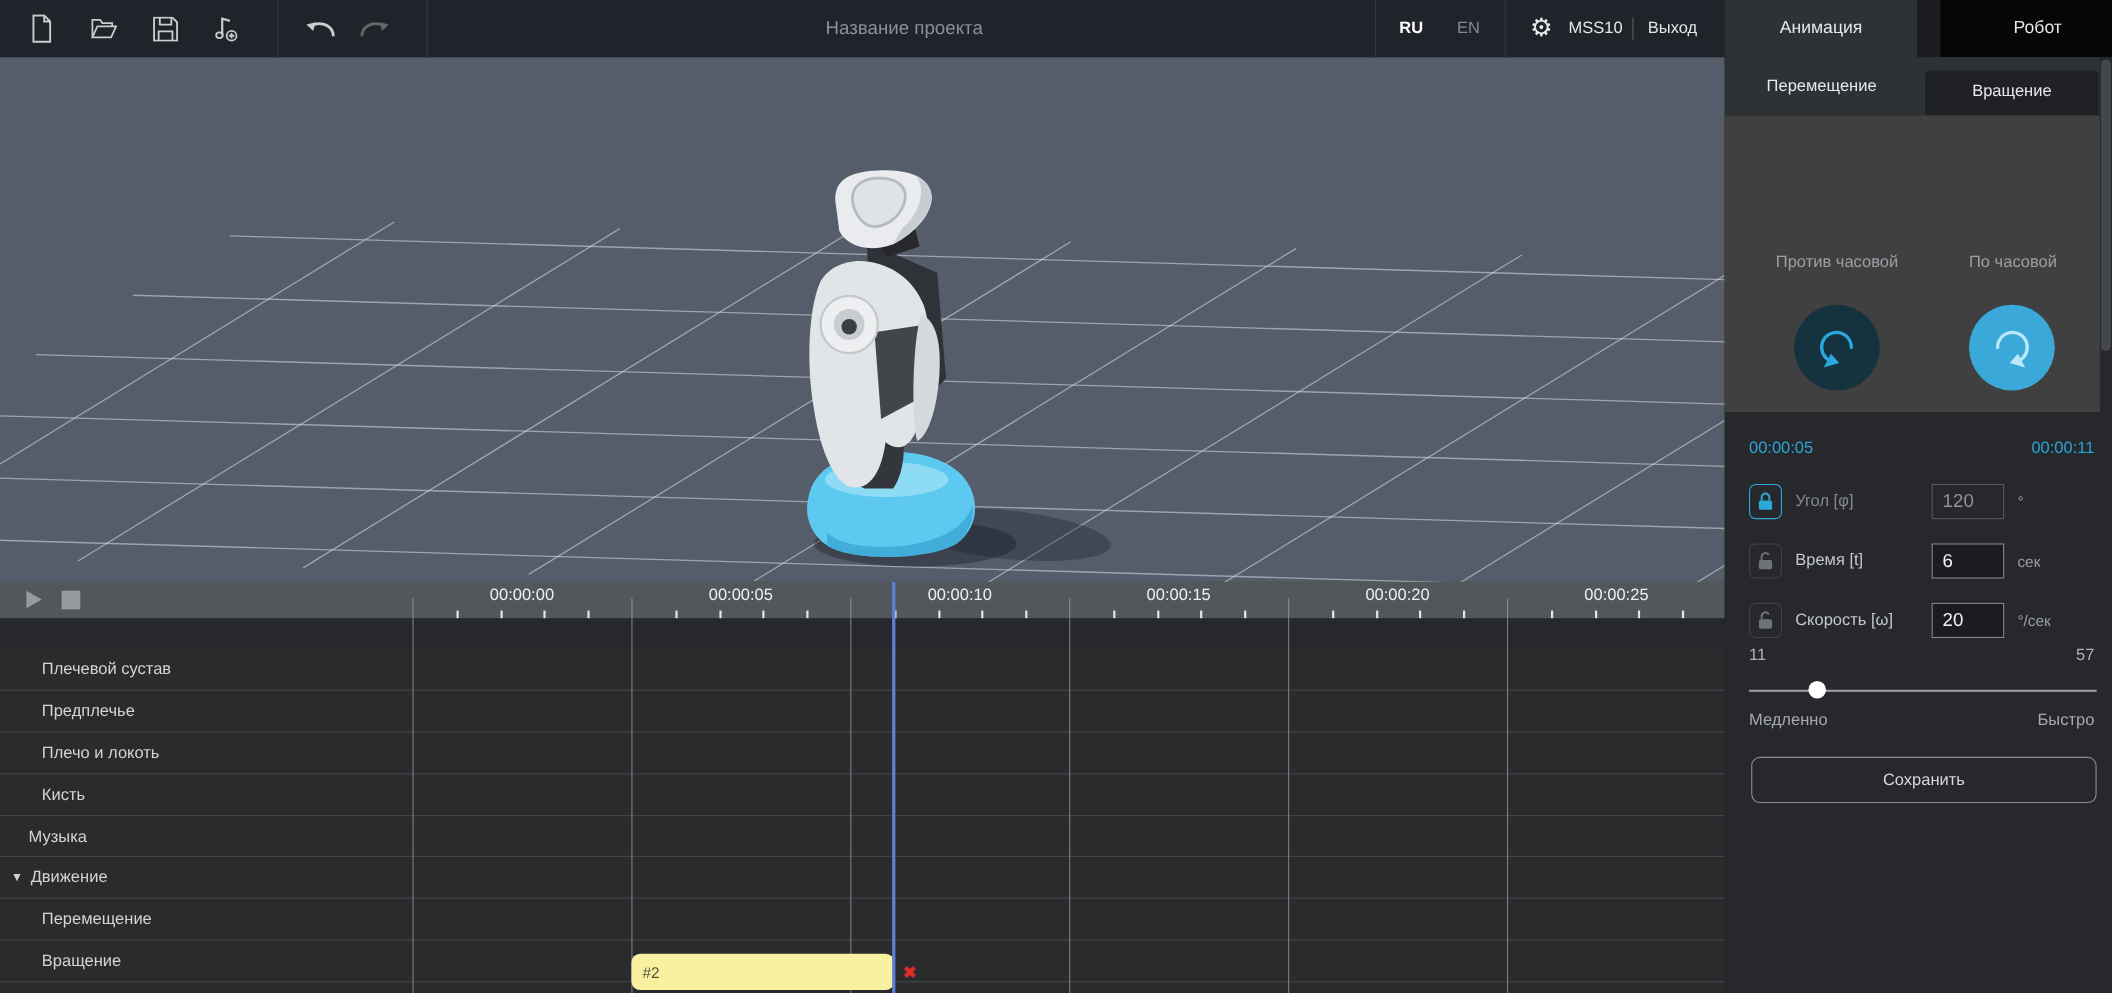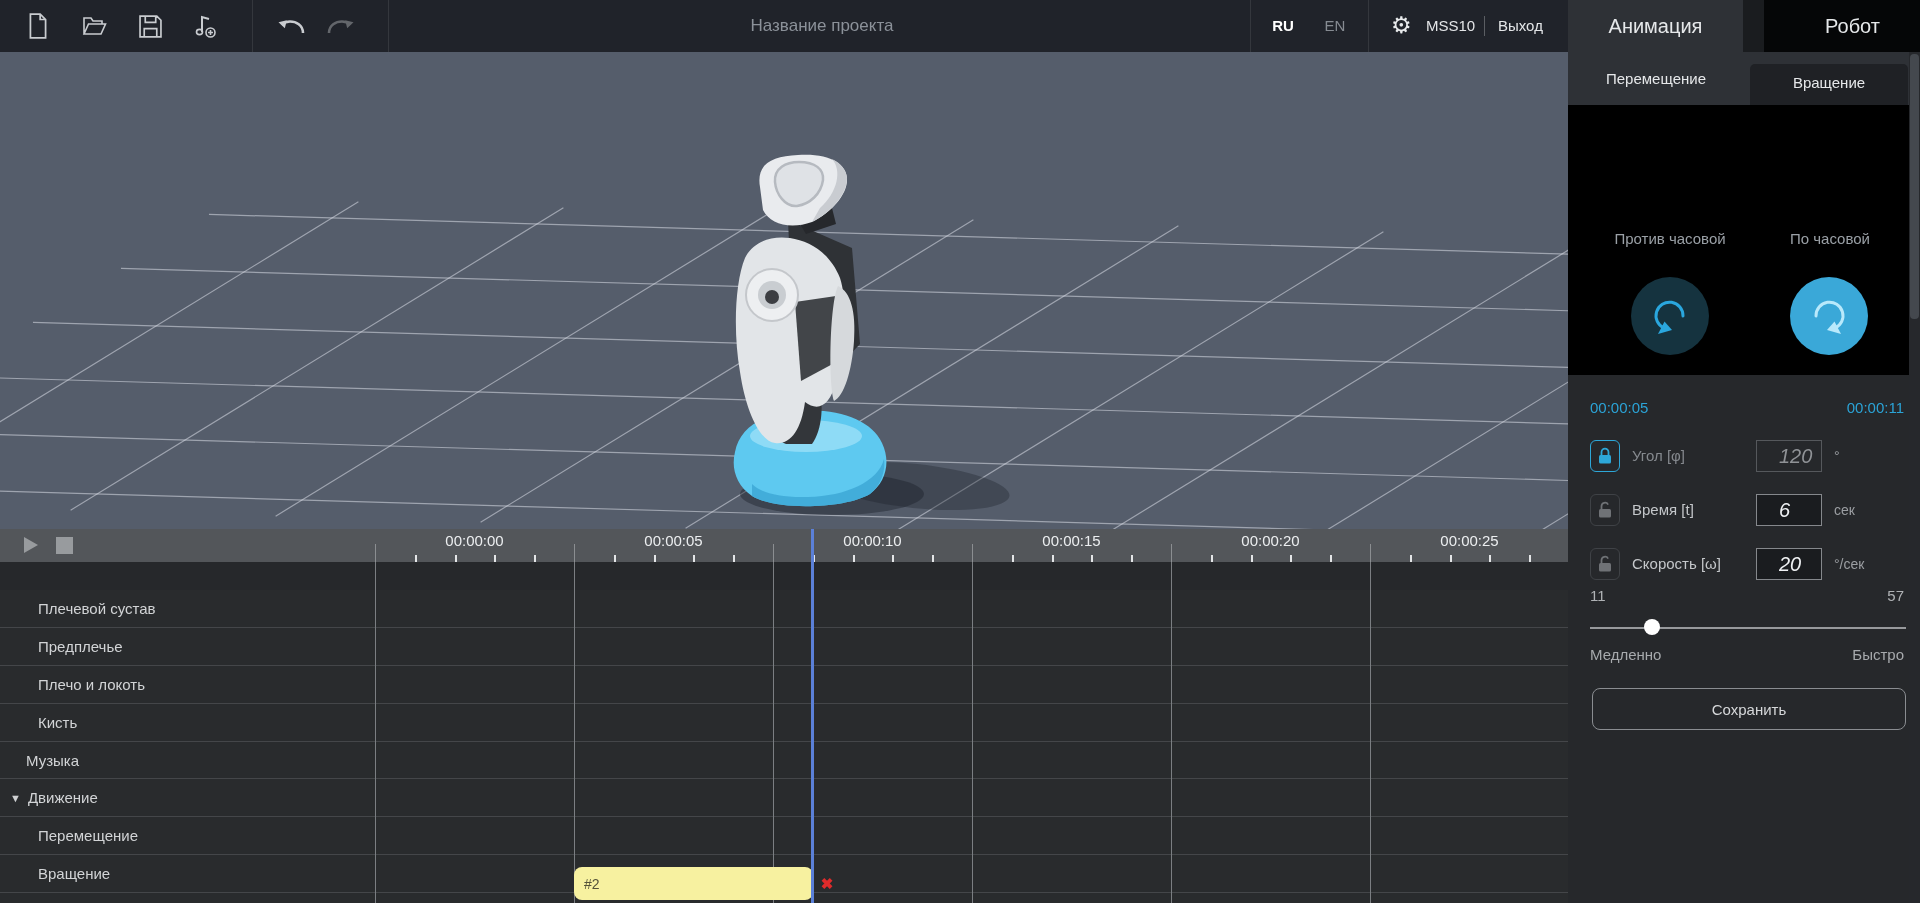--- a/index.html
+++ b/index.html
@@ -40,42 +40,42 @@
   .trow-label { position:absolute; top:0; height:100%; display:flex; align-items:center; font-size:15px; color:#d2d4d6; }
   .expander { display:inline-block; margin-right:7px; font-size:11px; color:#cfd1d3; cursor:pointer; }
   .vgrid { position:absolute; top:0; width:1px; height:341px; background:#7b7e82; }
   .playhead { position:absolute; top:529px; width:3px; height:374px; background:#5b80d8; z-index:20; }
   .clip { position:absolute; background:#f7f1a0; border-radius:8px; display:flex; align-items:center;
           padding-left:10px; font-size:14px; color:#55533a; cursor:pointer; z-index:15; }
   .clip-x { position:absolute; font-size:15px; font-weight:bold; color:#e02b2b; cursor:pointer; z-index:16; }
 
   
   .panel { position:absolute; left:1568px; top:0; width:352px; height:903px; background:#1a1c1f; z-index:40; }
-  .tab-top { position:absolute; top:0; height:52px; line-height:52px; text-align:center; font-size:20px; color:#e6e8ea; cursor:pointer; }
+  .tab-top { position:absolute; top:0; height:52px; line-height:52px; text-align:center; font-size:16px; color:#e6e8ea; cursor:pointer; }
   .tab-anim { left:0; width:175px; background:#2e3136; }
   .tab-robot { left:175px; width:177px; background:#050607;margin-left:21px; }
   .subtabs { position:absolute; top:52px; left:0; width:352px; height:53px; background:#2e3136; }
   .subtab { position:absolute; top:0; height:53px; line-height:53px; text-align:center; font-size:15px; color:#e6e8ea; cursor:pointer; }
   .subtab.move { left:0; width:176px; }
   .subtab.rotate { left:182px; width:158px; top:12px; height:41px; line-height:38px; background:#1f2125; border-radius:5px 5px 0 0; }
-  .rot-section { position:absolute; top:105px; left:0; width:352px; height:270px; background:#000000; }
+  .rot-section { position:absolute; top:105px; left:0; width:352px; height:270px; background:#404040; }
   .rot-label { position:absolute; top:125px; width:160px; text-align:center; font-size:15px; color:#9aa0a6; }
   .rot-btn { position:absolute; top:172px; width:78px; height:78px; border-radius:50%; cursor:pointer; }
   .rot-btn.ccw { left:63px; background:#15333f; }
   .rot-btn.cw  { left:222px; background:#3aa8d8; }
   .ctl { position:absolute; top:375px; left:0; width:352px; height:528px; background:#26282b; }
   .time-lbl { position:absolute; top:24px; font-size:15px; color:#2ba3d6; }
   .field-row { position:absolute; left:0; width:352px; height:32px; }
   .lockbox { position:absolute; left:22px; top:0; width:30px; height:32px; border-radius:6px;
              display:flex; align-items:center; justify-content:center; cursor:pointer; }
   .lockbox.locked { border:1.5px solid #2da7d8; }
   .lockbox.open { border:1px solid #3f4246; }
   .f-label { position:absolute; left:64px; top:0; height:32px; line-height:32px; font-size:15px; }
-  .f-input { position:absolute; left:188px; top:0; width:66px; height:32px; font-size:20px; padding-left:22px;
-             font-family:"Liberation Sans",sans-serif;font-style:italic; }
+  .f-input { position:absolute; left:188px; top:0; width:66px; height:32px; font-size:17px; padding-left:9px;
+             font-family:"Liberation Sans",sans-serif; }
   .f-input.locked { background:transparent; border:1px solid #55585c; color:#8f9296; }
   .f-input.open { background:#1a1c1f; border:1px solid #85888c; color:#f0f2f4; }
   .f-unit { position:absolute; left:266px; top:0; height:32px; line-height:32px; font-size:14px; color:#9b9ea2; }
   .sl-num { position:absolute; top:212px; font-size:15px; color:#b0b3b6; }
   .sl-track { position:absolute; left:22px; top:252px; width:316px; height:2px; background:#97999c; cursor:pointer; }
   .sl-thumb { position:absolute; top:-8px; width:16px; height:16px; border-radius:50%; background:#ffffff; cursor:pointer; }
   .sl-word { position:absolute; top:271px; font-size:15px; color:#a7aaad; }
   .save-btn { position:absolute; left:24px; top:313px; width:314px; height:42px; background:transparent;
               border:1.5px solid #8a8d91; border-radius:8px; color:#d6d8da; font-size:15px;
               font-family:"Liberation Sans",sans-serif; cursor:pointer; }

